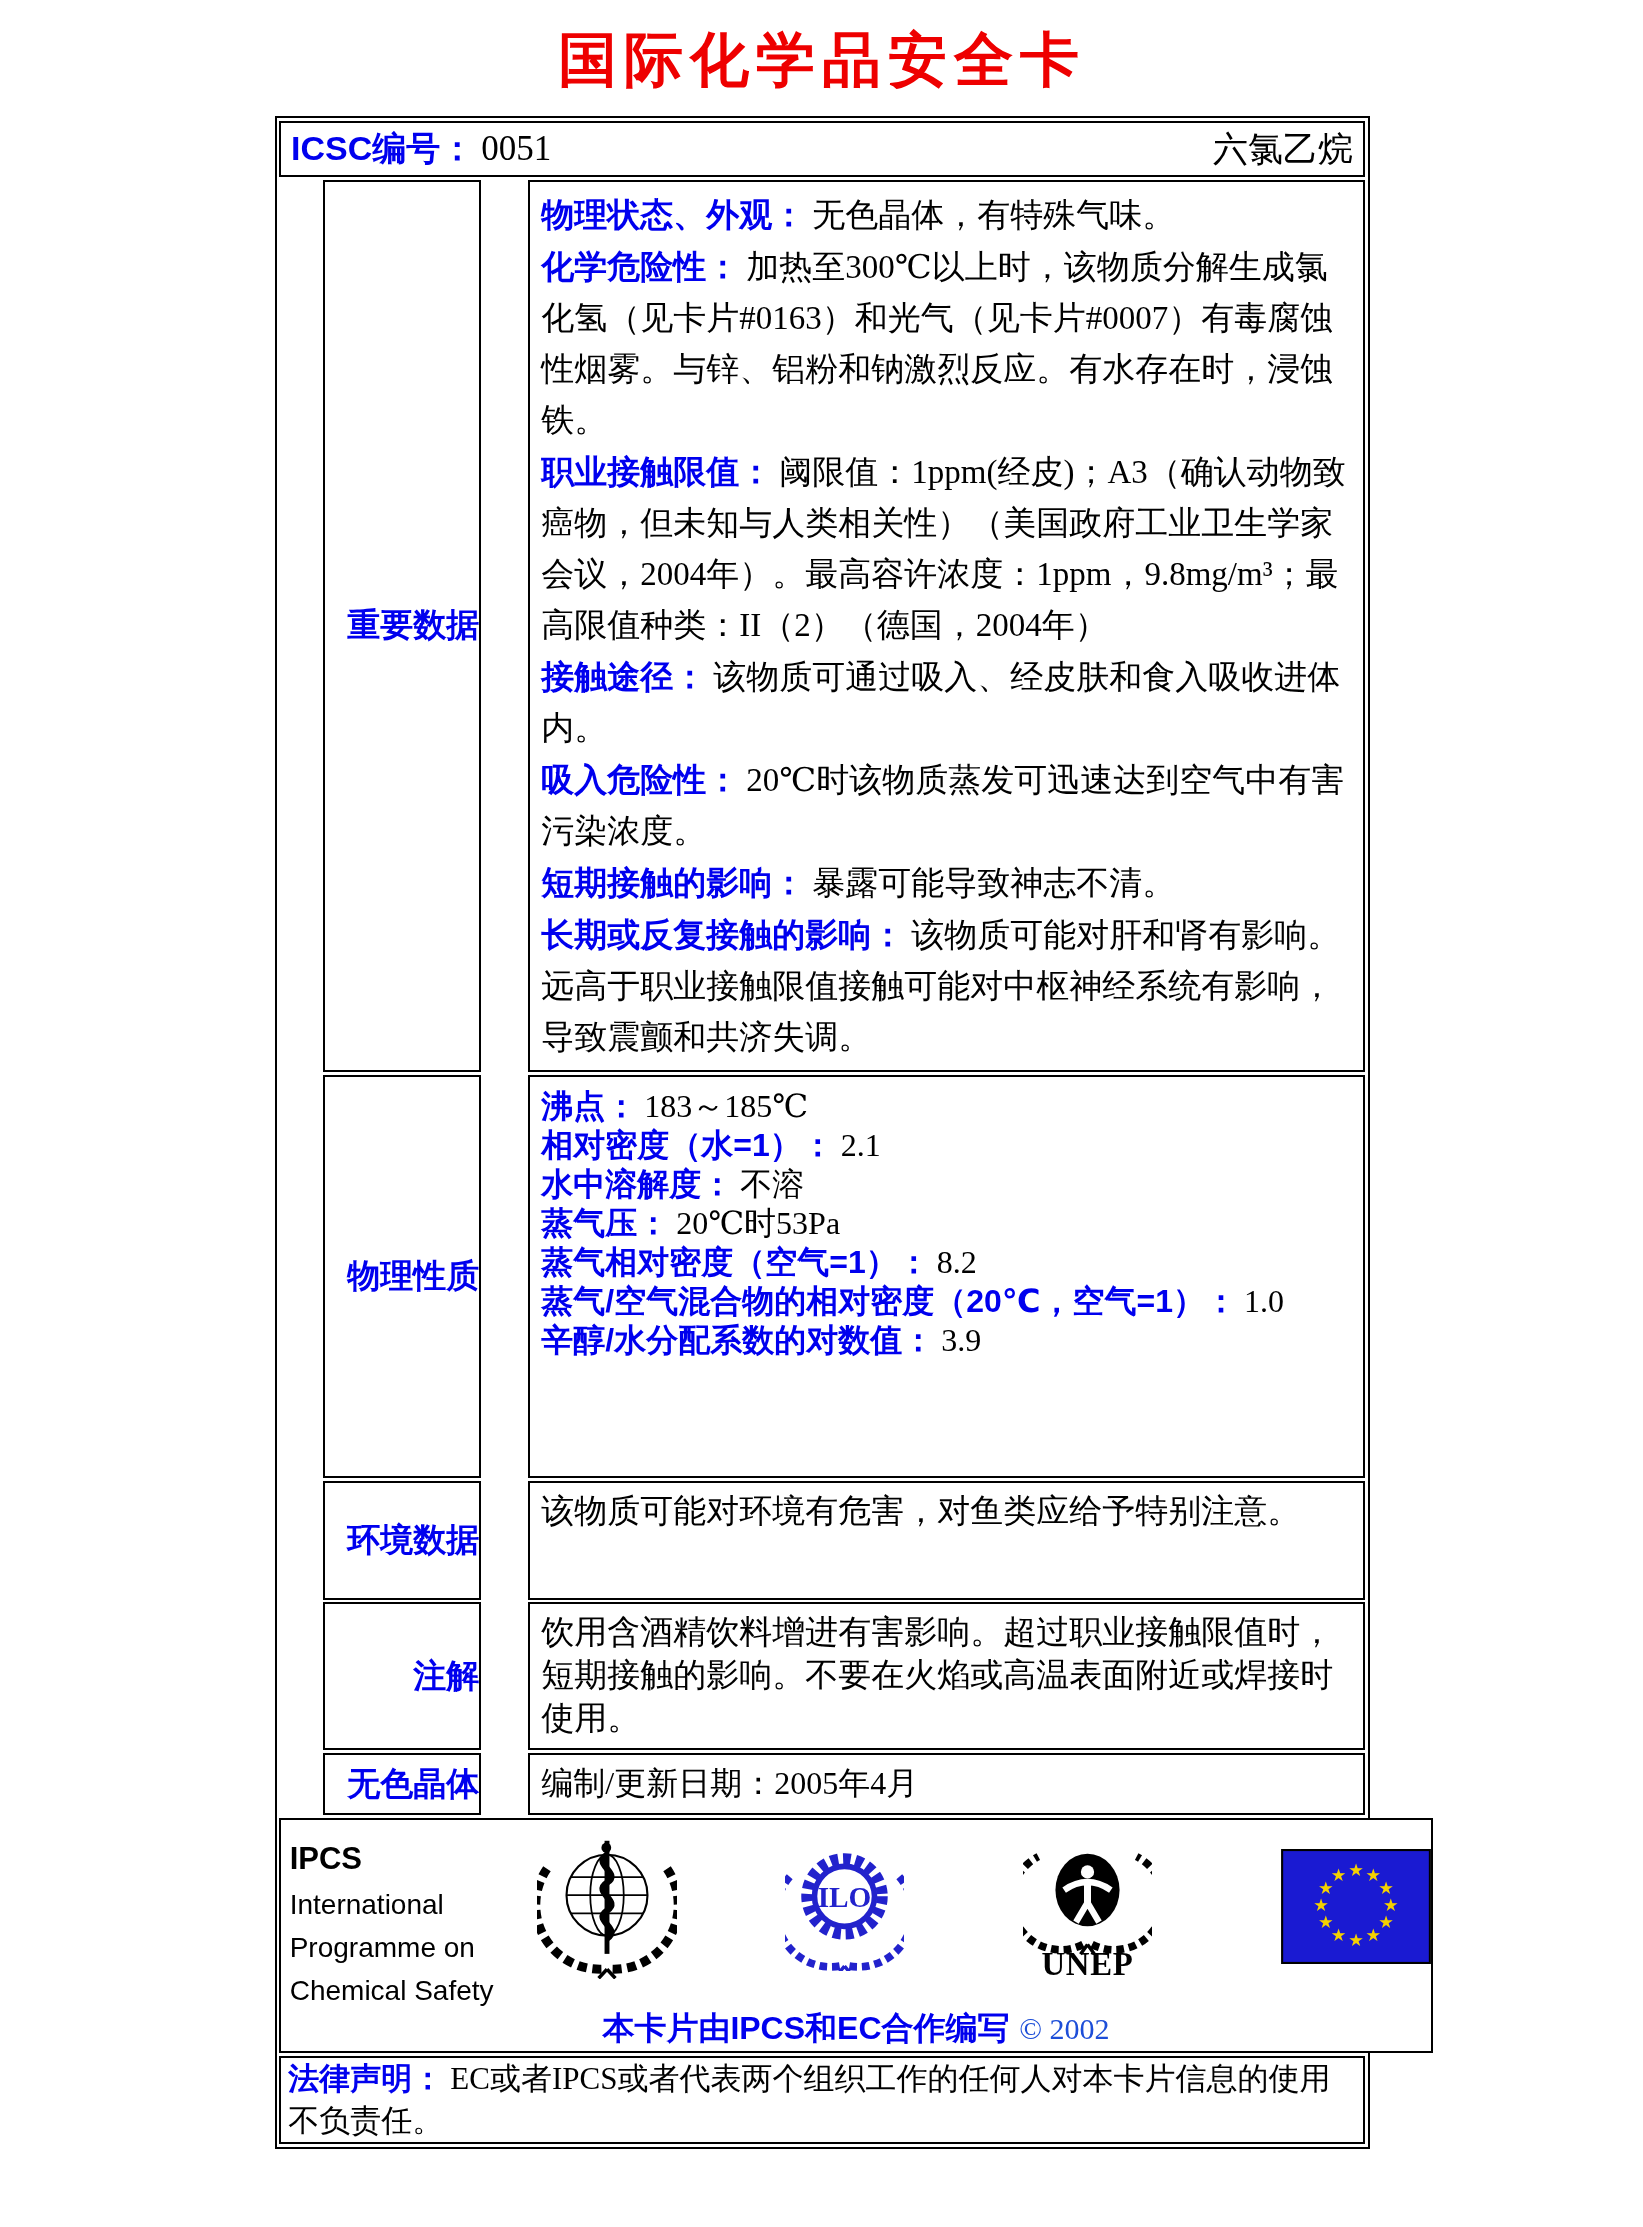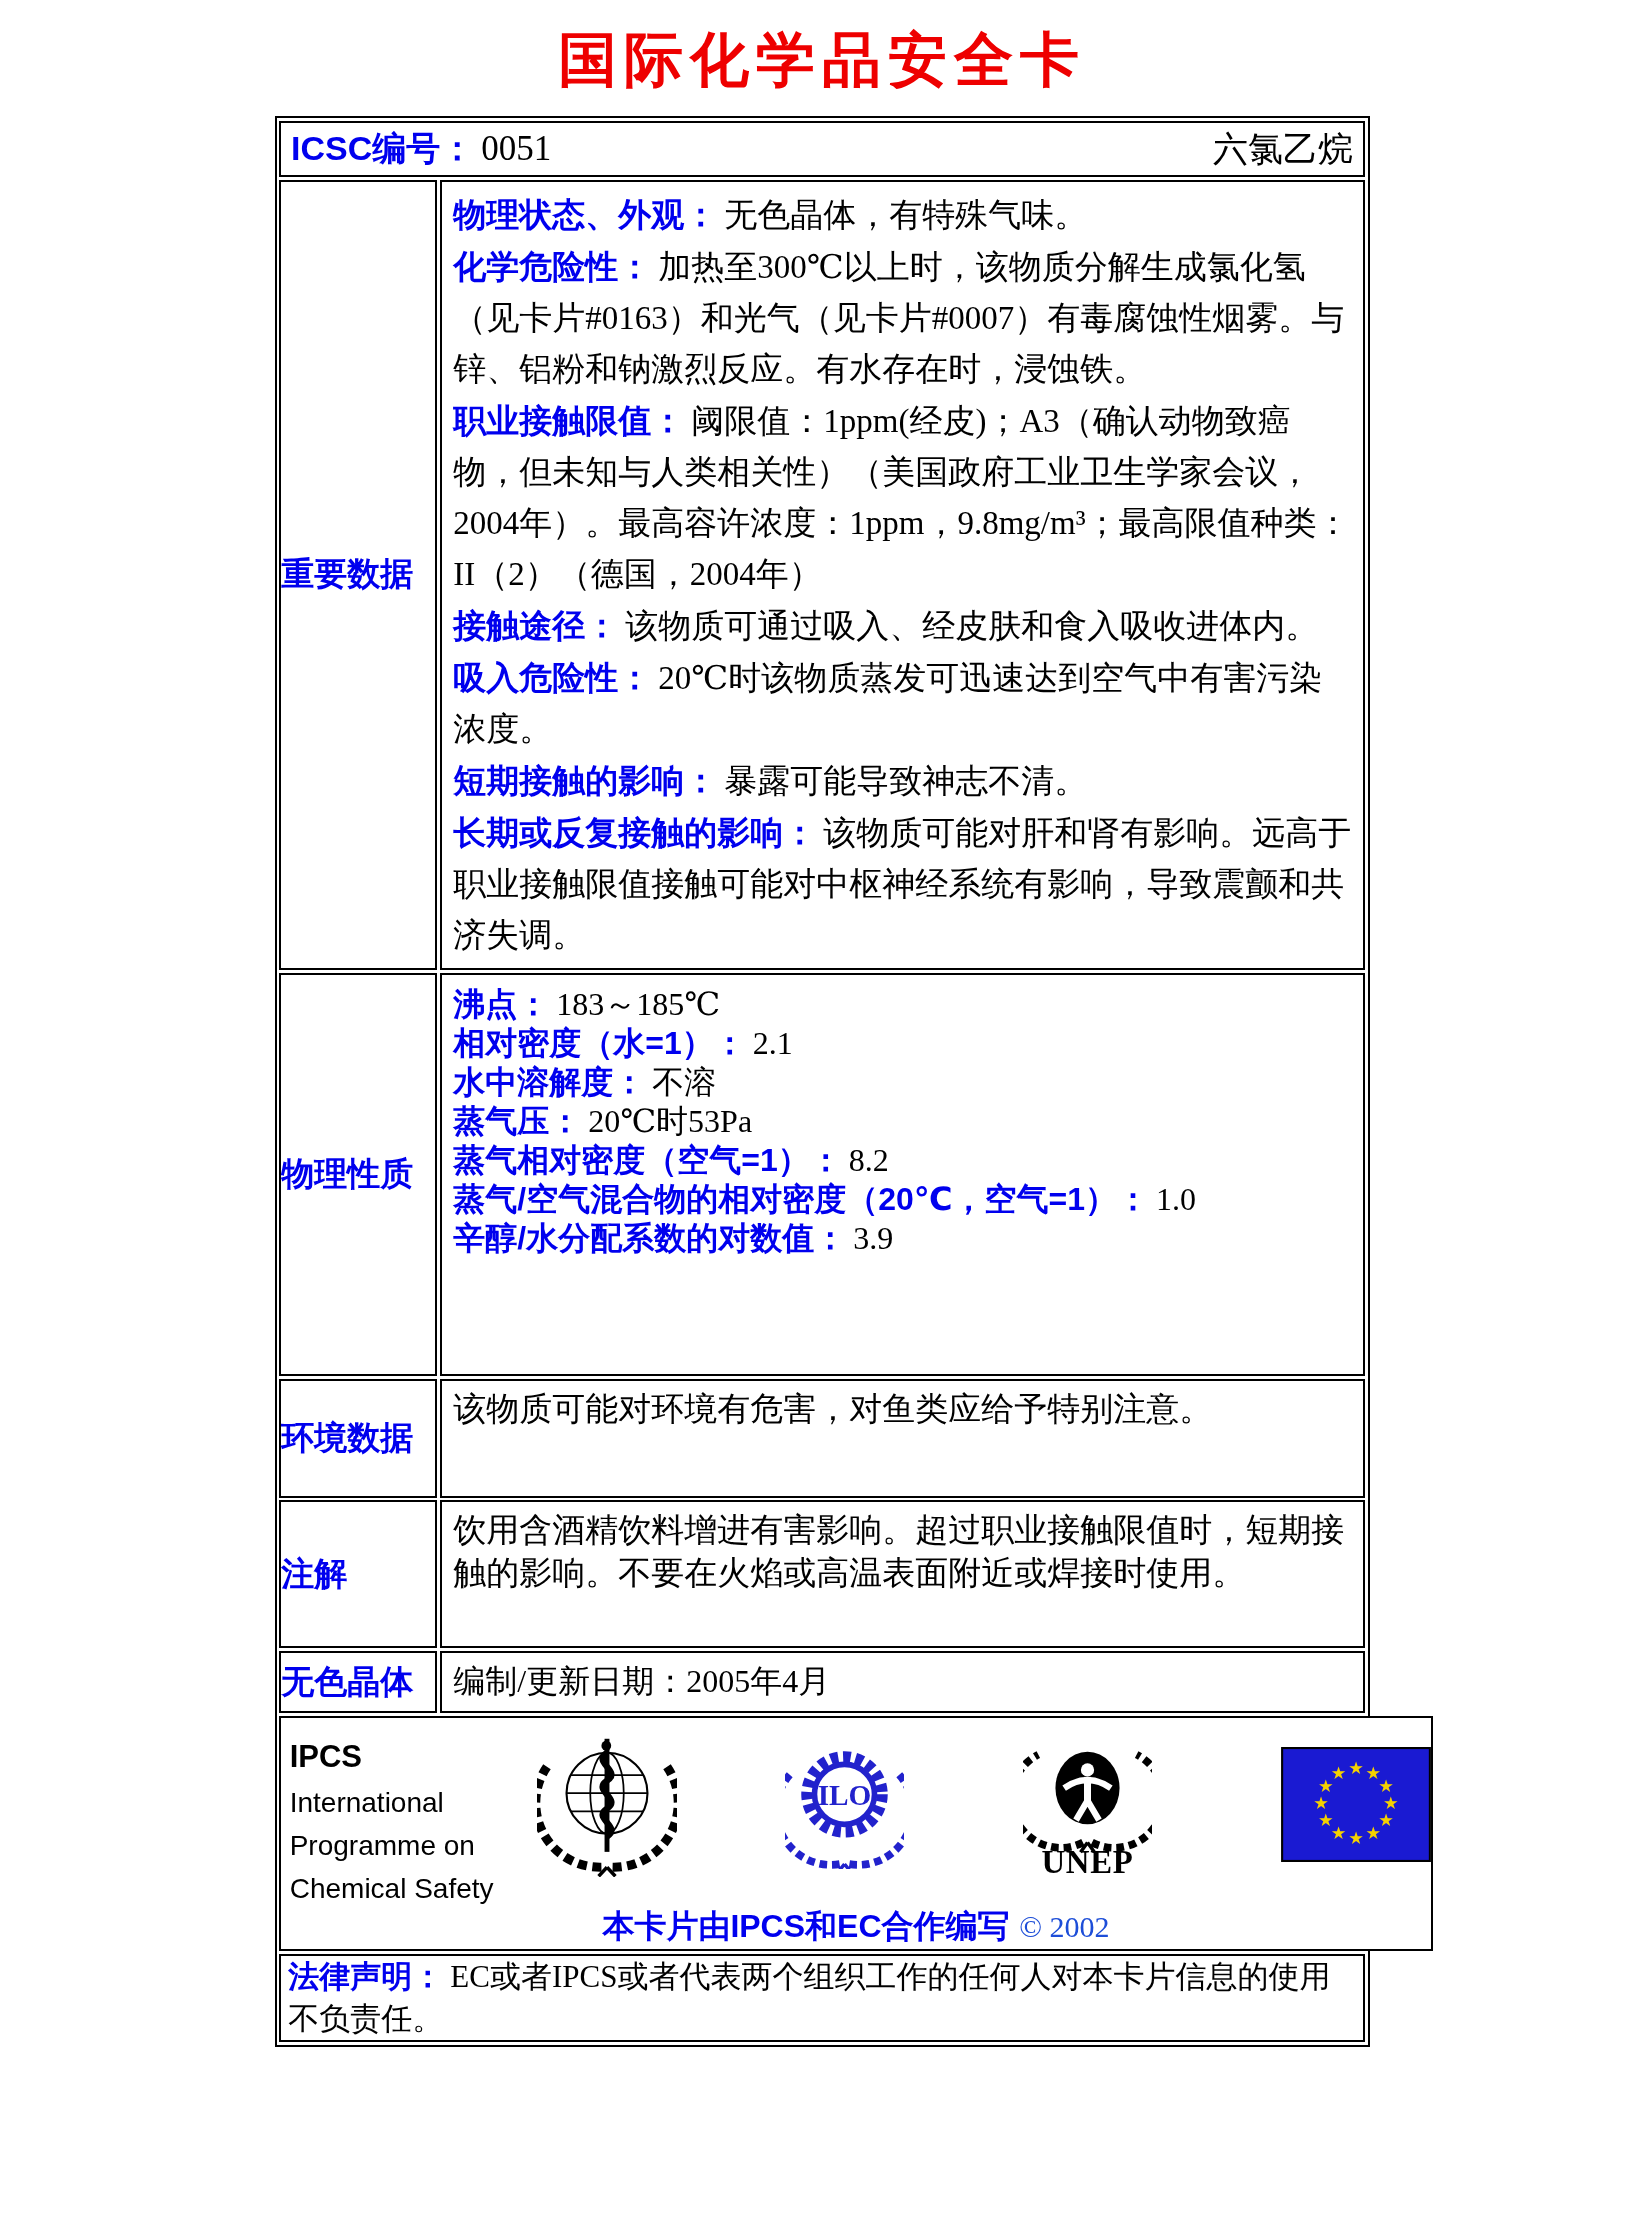--- a/index.html
+++ b/index.html
@@ -25,28 +25,29 @@
     background:#fff;
     display:flex;
     flex-direction:column;
     gap:2.8px;
     box-sizing:border-box;
   }
   .row{display:flex;gap:2.8px;}
   .cell{border:2.1px solid #000;background:#fff;box-sizing:border-box;}
   .label-cell{
     flex:0 0 158px;
-    display:flex;align-items:center;justify-content:flex-start;
+    display:flex;align-items:center;justify-content:flex-end;
     text-align:center;
+    margin-left:44px;
   }
   .side-label{
     color:#0000ee;font-weight:bold;font-size:33px;
     font-family:"Liberation Sans","DejaVu Sans",sans-serif;
   }
-  .content-cell{flex:1 1 auto;padding:7px 11.2px;}
+  .content-cell{flex:1 1 auto;padding:7px 11.2px;margin-left:44px;}
   .blue{
     color:#0000ee;font-weight:bold;
     font-family:"Liberation Sans","DejaVu Sans",sans-serif;
     margin-right:7px;
   }
   
   .r-header .cell{
     flex:1;display:flex;align-items:center;justify-content:space-between;
     min-height:56px;padding:0 9.8px;font-size:35px;
   }

